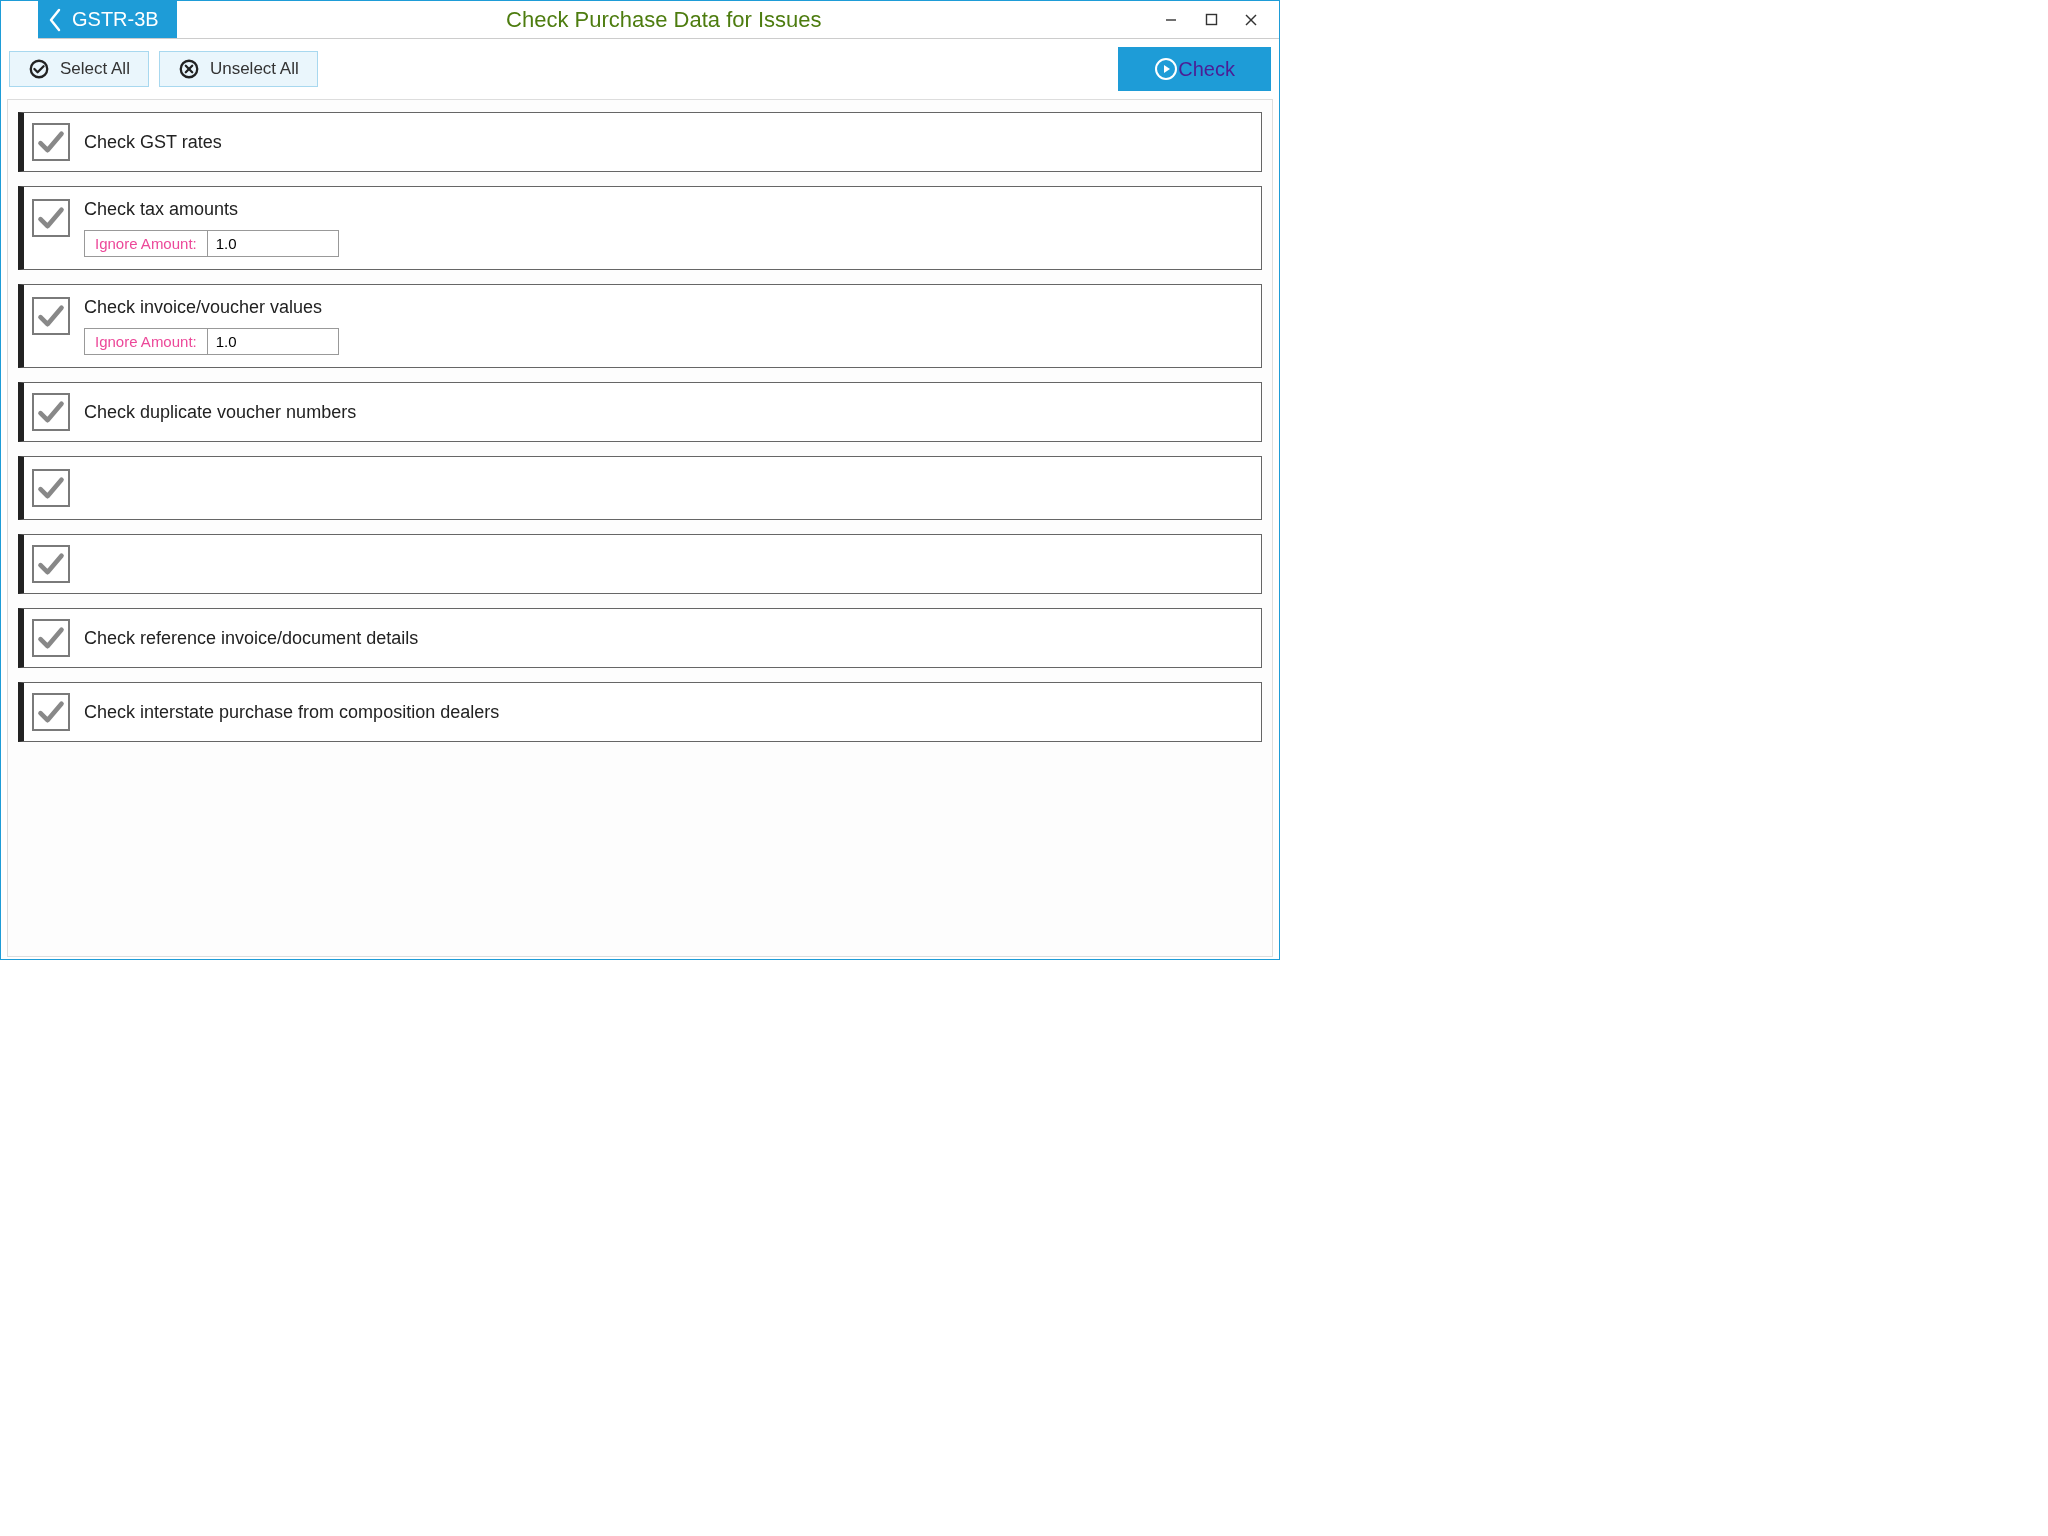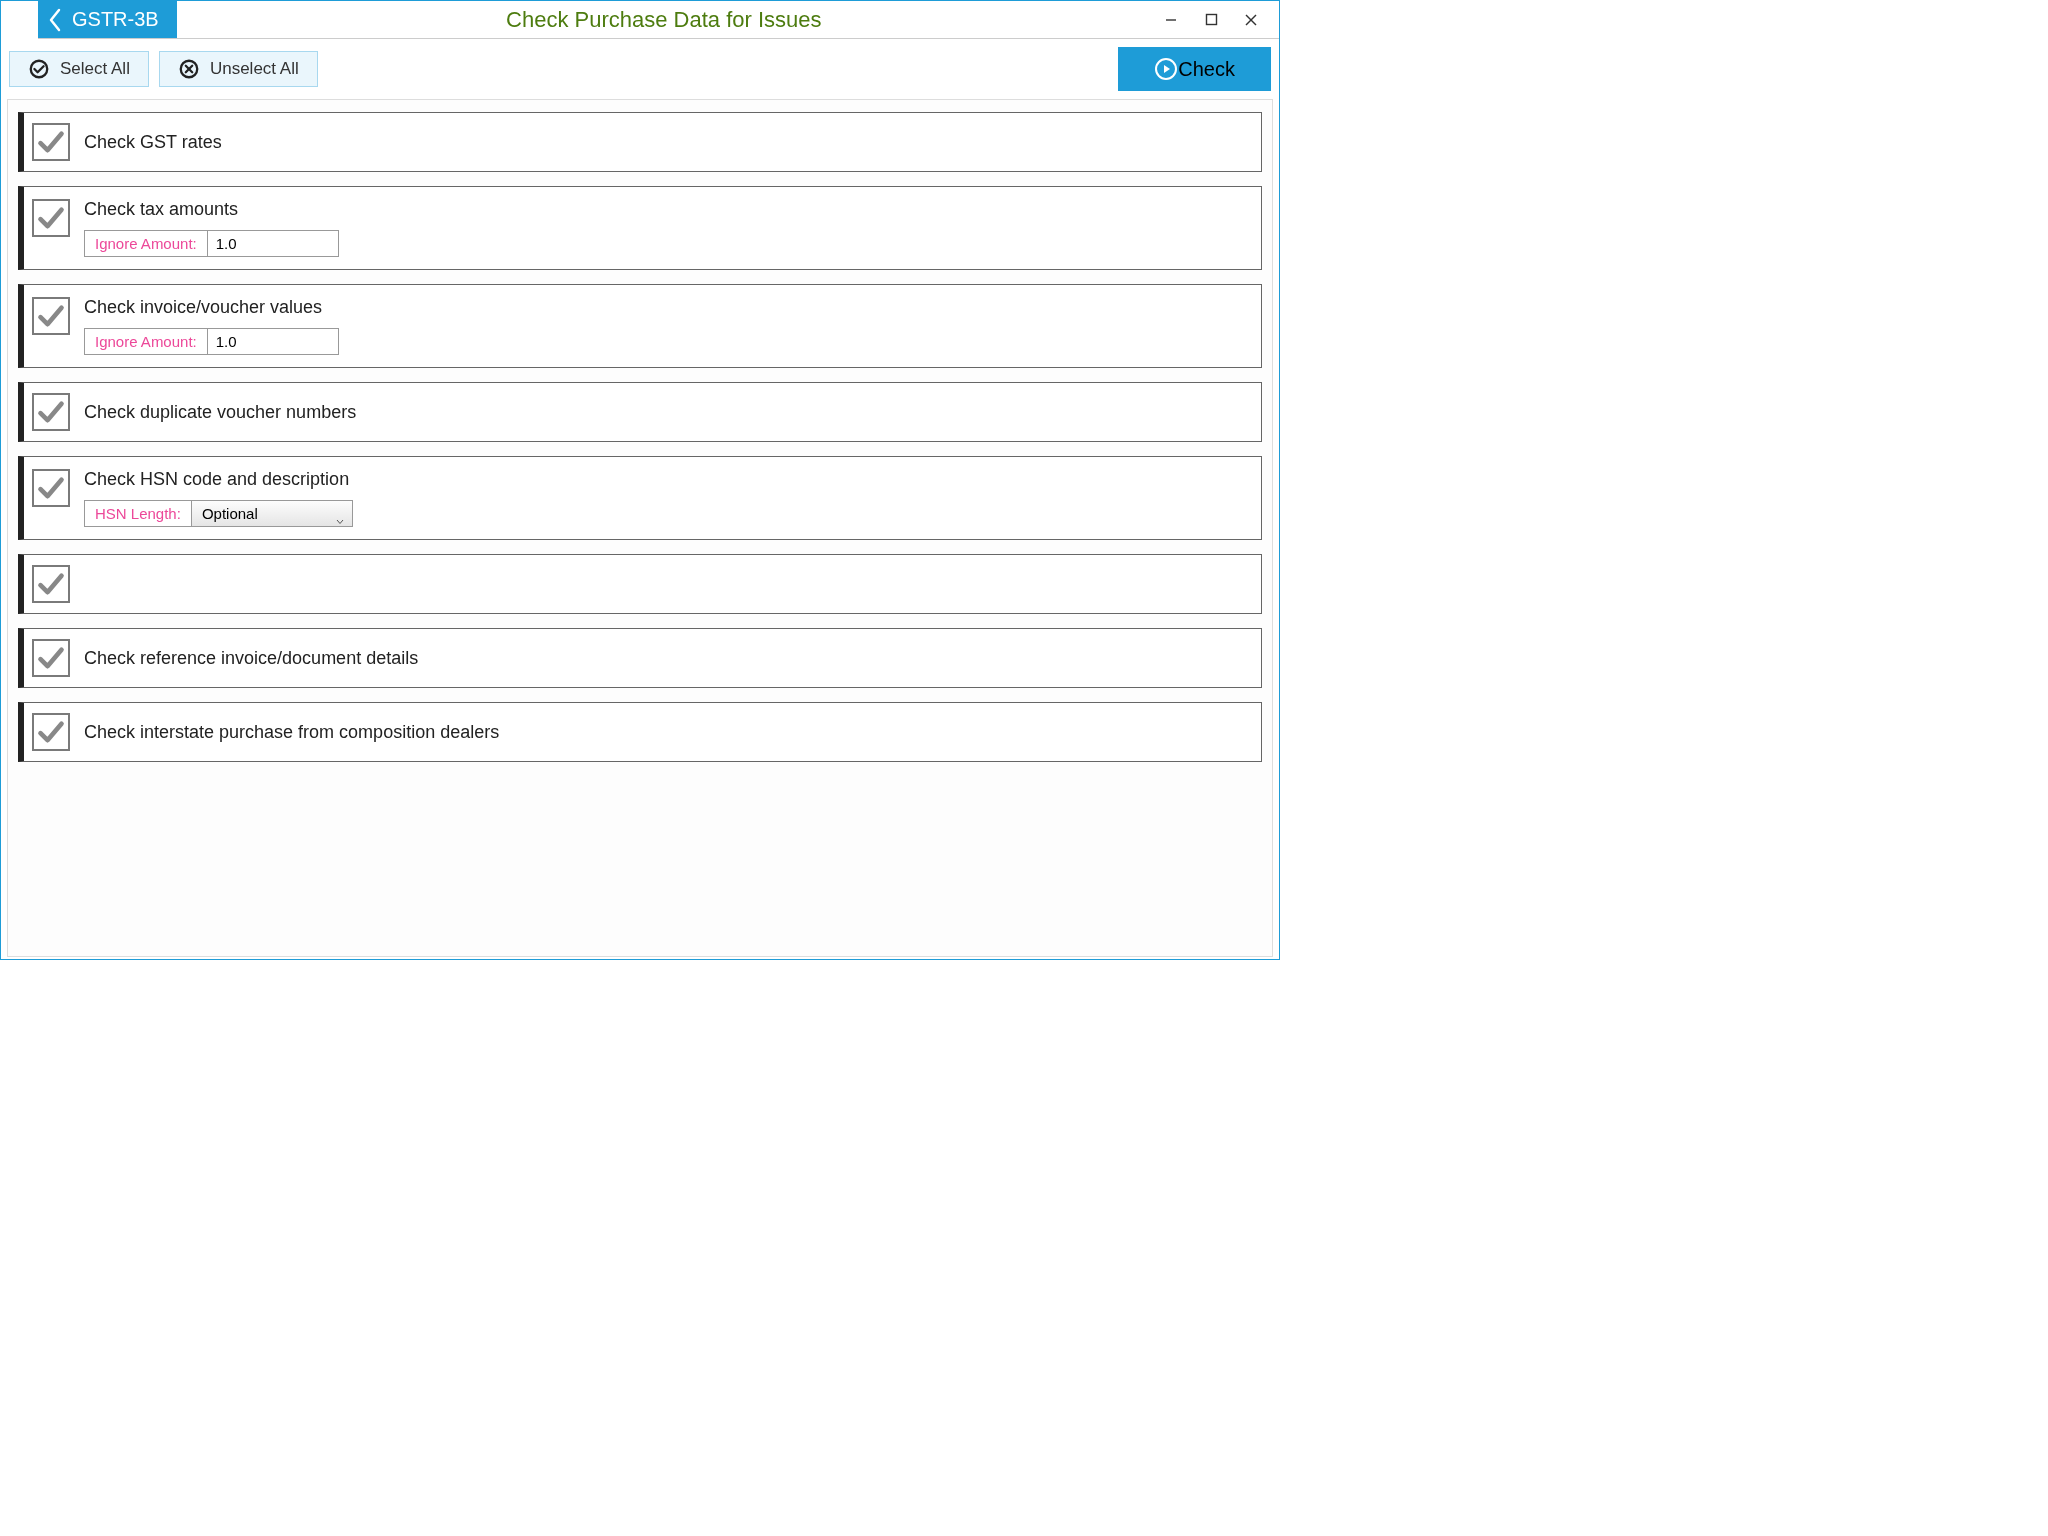--- a/index.html
+++ b/index.html
@@ -84,21 +84,21 @@
       gap: 10px;
       cursor: pointer;
     }
     .tool-button .icon {
       width: 22px;
       height: 22px;
       display: inline-block;
     }
     .check-button {
       background: #1e9cd7;
-      color: #000000;
+      color: #4c1d95;
       border: none;
       padding: 10px 36px;
       font-size: 20px;
       display: flex;
       align-items: center;
       cursor: pointer;
     }
     .check-button .icon {
       width: 24px;
       height: 24px;
@@ -307,34 +307,20 @@
       <div class="item-title">Check duplicate voucher numbers</div>
     </div>
   </div>
 
   <div class="check-item taller">
     <div class="checkbox">
       <svg viewBox="0 0 24 24" fill="none" stroke="#888" stroke-width="4">
           <polyline points="3,13 9,19 21,5" stroke-linecap="round" stroke-linejoin="round"></polyline>
         </svg>
     </div>
-    <div class="item-body">
-      <div class="item-title">Check HSN code and description</div>
-      <div class="sub-row">
-        <div class="label">HSN Length:</div>
-        <div class="select-wrap">
-          <span>Optional</span>
-          <span class="caret">
-            <svg viewBox="0 0 8 6" fill="none" stroke="#555" stroke-width="1">
-                <polyline points="1,1 4,4.5 7,1"></polyline>
-              </svg>
-          </span>
-        </div>
-      </div>
-    </div>
   </div>
 
   <div class="check-item">
     <div class="checkbox">
       <svg viewBox="0 0 24 24" fill="none" stroke="#888" stroke-width="4">
           <polyline points="3,13 9,19 21,5" stroke-linecap="round" stroke-linejoin="round"></polyline>
         </svg>
     </div>
   </div>
 

